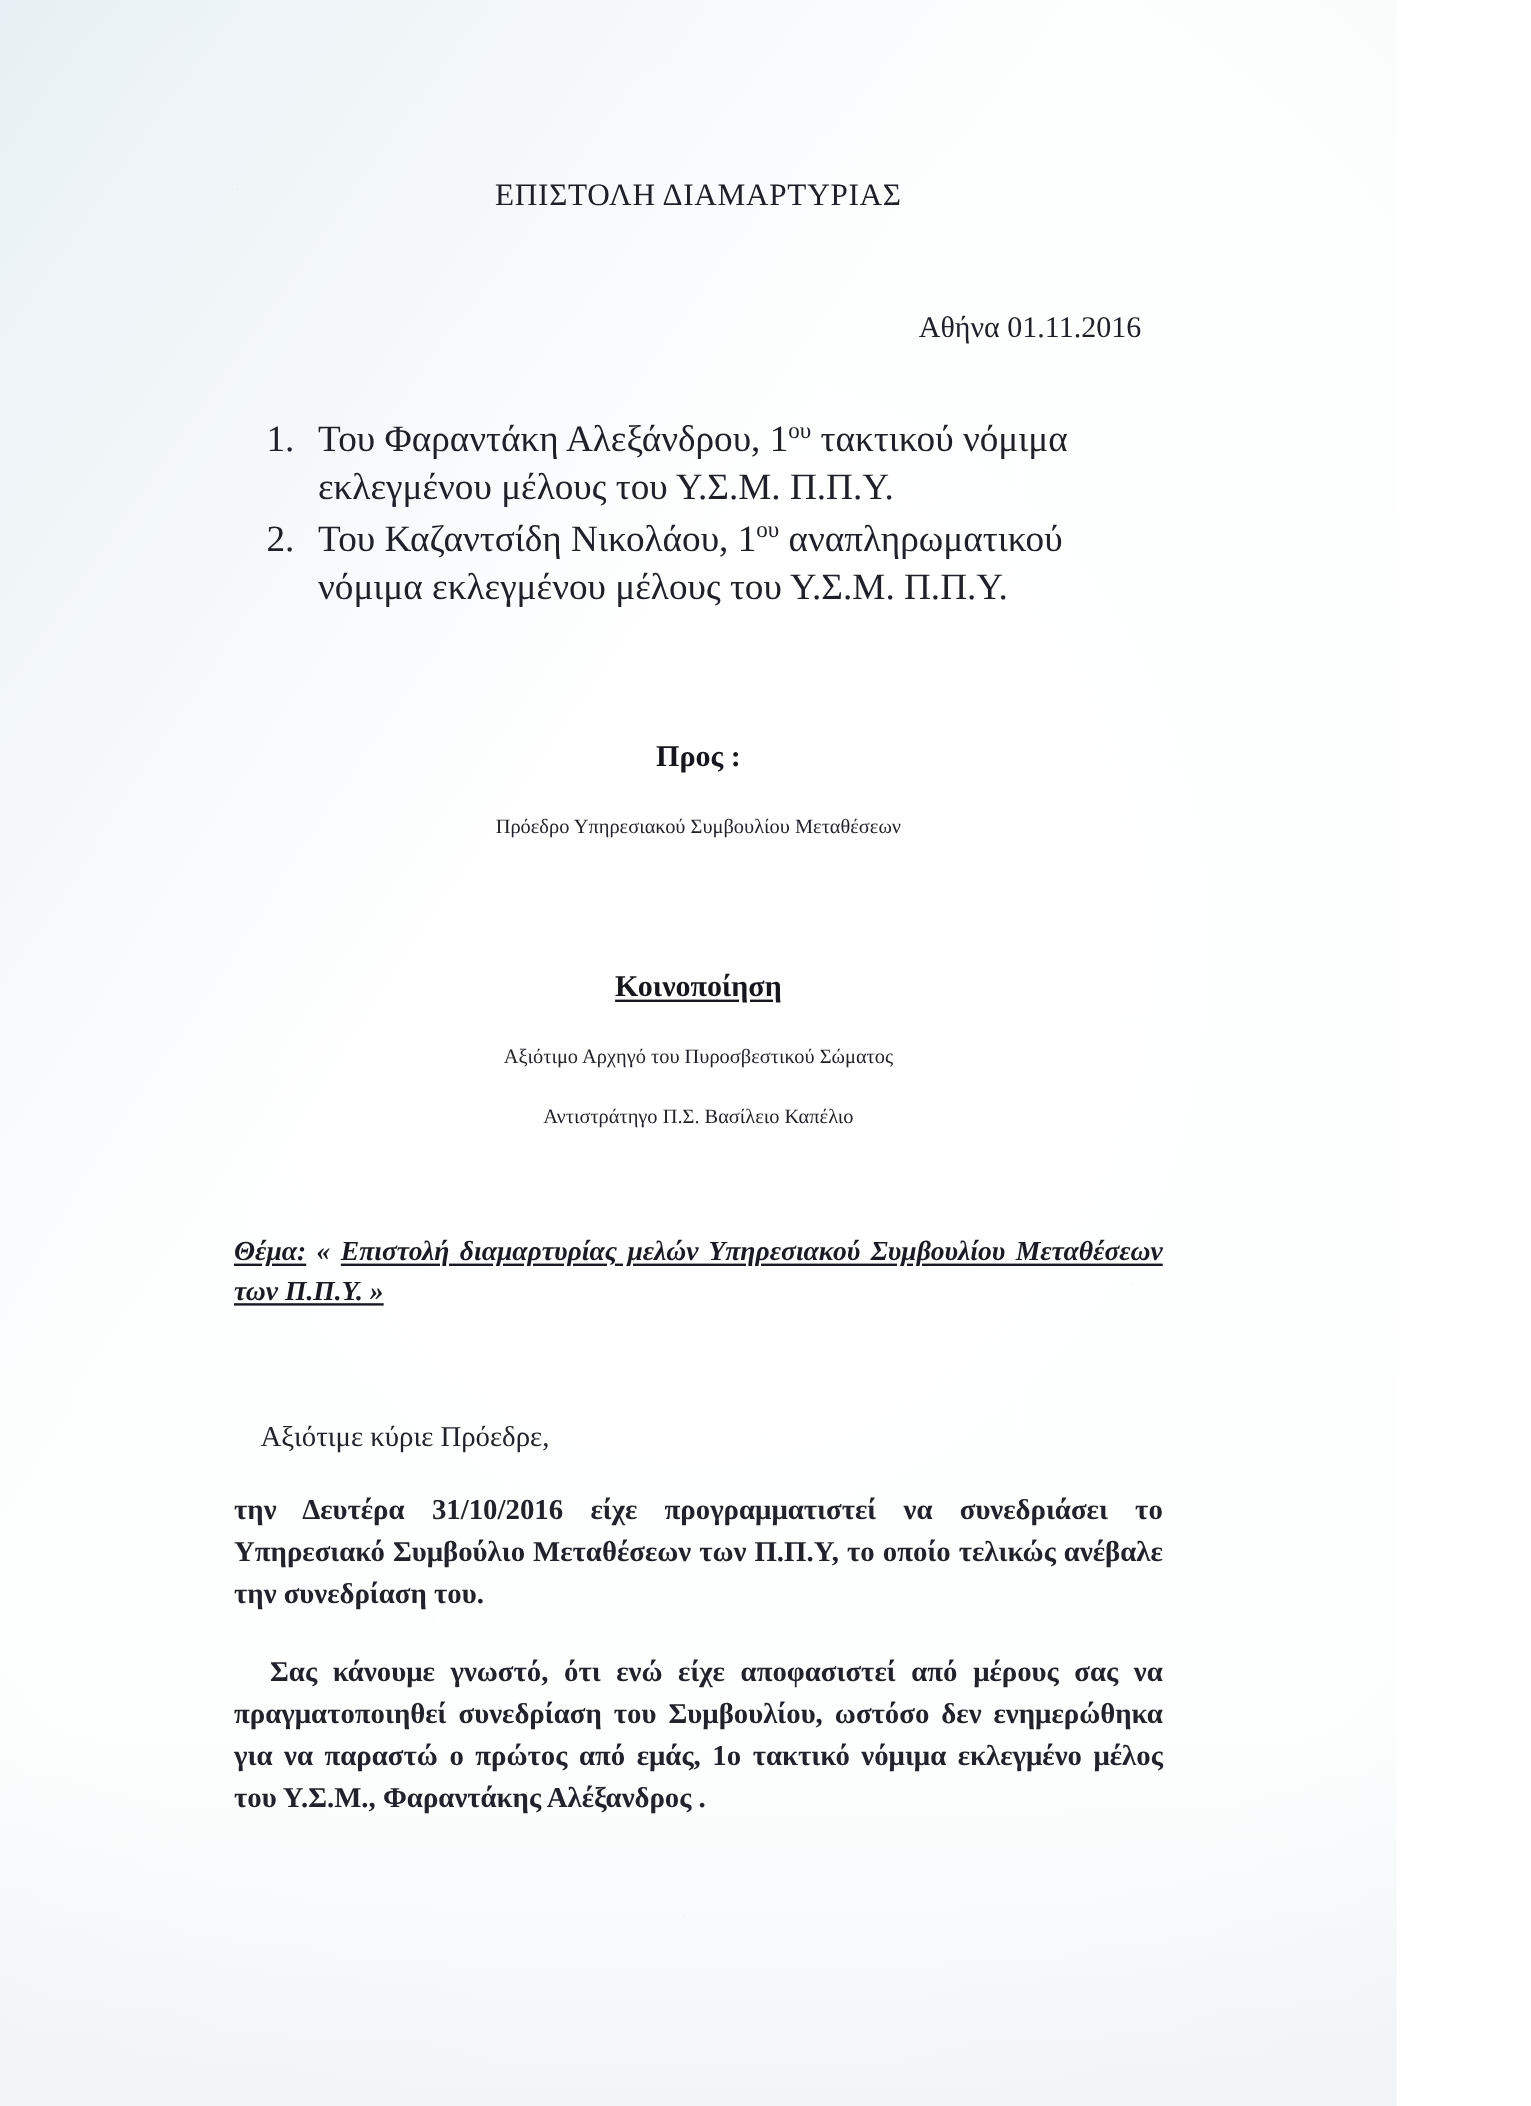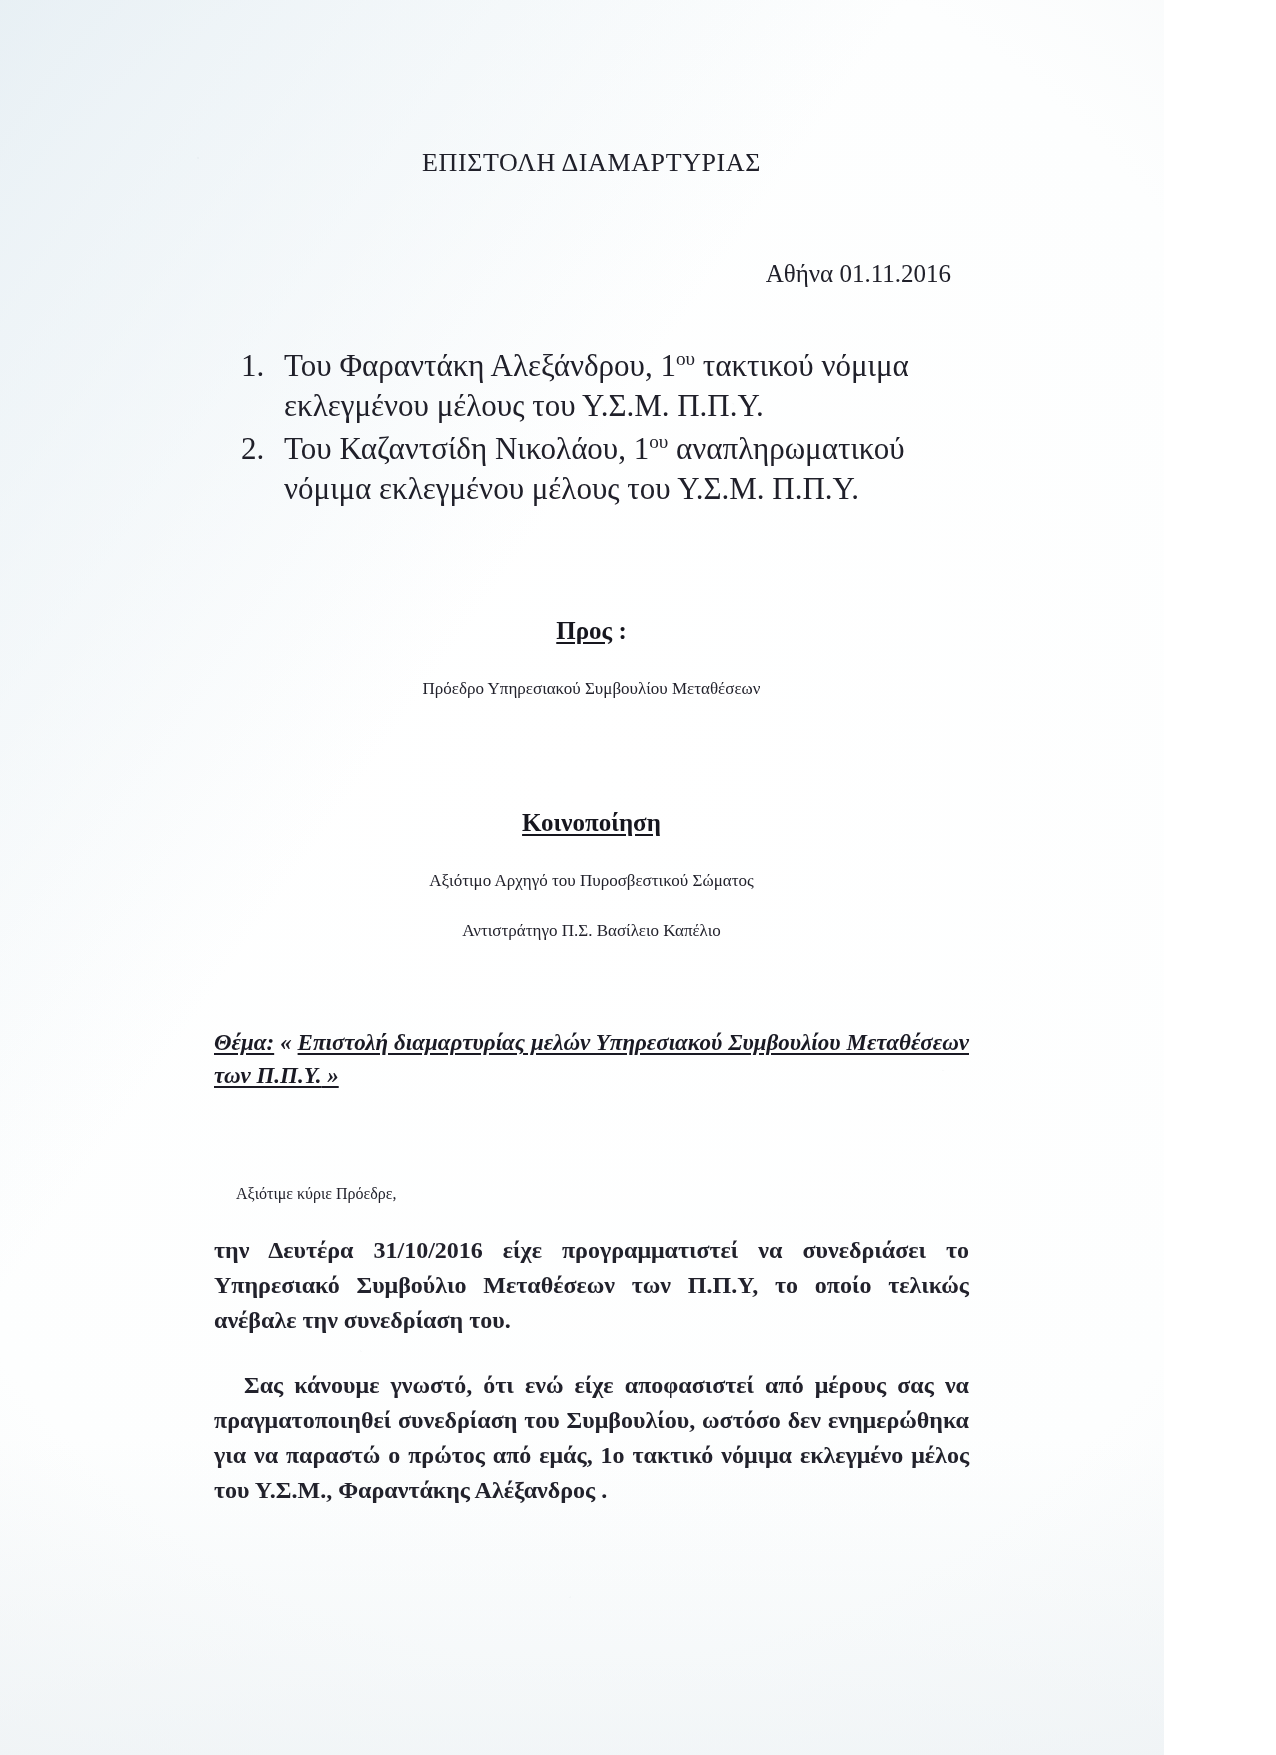--- a/index.html
+++ b/index.html
@@ -17,21 +17,20 @@
 
   
   .page {
     position: relative;
     width: 1164px;
     height: 1755px;
     background:
       radial-gradient(ellipse 120% 90% at 50% 45%, #ffffff 0%, #fdfefe 55%, #f6f8f9 78%, #eef2f4 100%);
     box-sizing: border-box;
     overflow: hidden;
-    padding-left: 19px;
   }
   .page::before {
     
     content: "";
     position: absolute;
     inset: 0;
     background:
       linear-gradient(125deg, rgba(226,236,242,0.75) 0%, rgba(255,255,255,0) 38%),
       linear-gradient(0deg, rgba(234,240,243,0.55) 0%, rgba(255,255,255,0) 18%);
     pointer-events: none;
@@ -94,21 +93,20 @@
 
   
   .to-heading {
     margin-top: 108px;
     text-align: center;
     font-weight: bold;
     font-size: 25px;
     color: #16161e;
   }
   .to-heading .u {
-    text-decoration: underline;
     text-underline-offset: 3px;
   }
   .addr-line {
     margin-top: 34px;
     text-align: center;
     font-size: 17px;
     color: #22222c;
   }
   .addr-line.tight { margin-top: 30px; }
 
@@ -137,21 +135,21 @@
   .subject .u {
     text-decoration: underline;
     text-underline-offset: 3px;
   }
   .subject .label { font-style: italic; font-weight: bold; }
 
   
   .salutation {
     margin-top: 92px;
     padding-left: 22px;
-    font-size: 16px;
+    font-size: 24px;
     color: #22222c;
   }
   p.body-par {
     margin: 30px 0 0 0;
     font-size: 24px;
     line-height: 1.46;
     text-align: justify;
     color: #22222c;
     font-weight: bold;
   }

